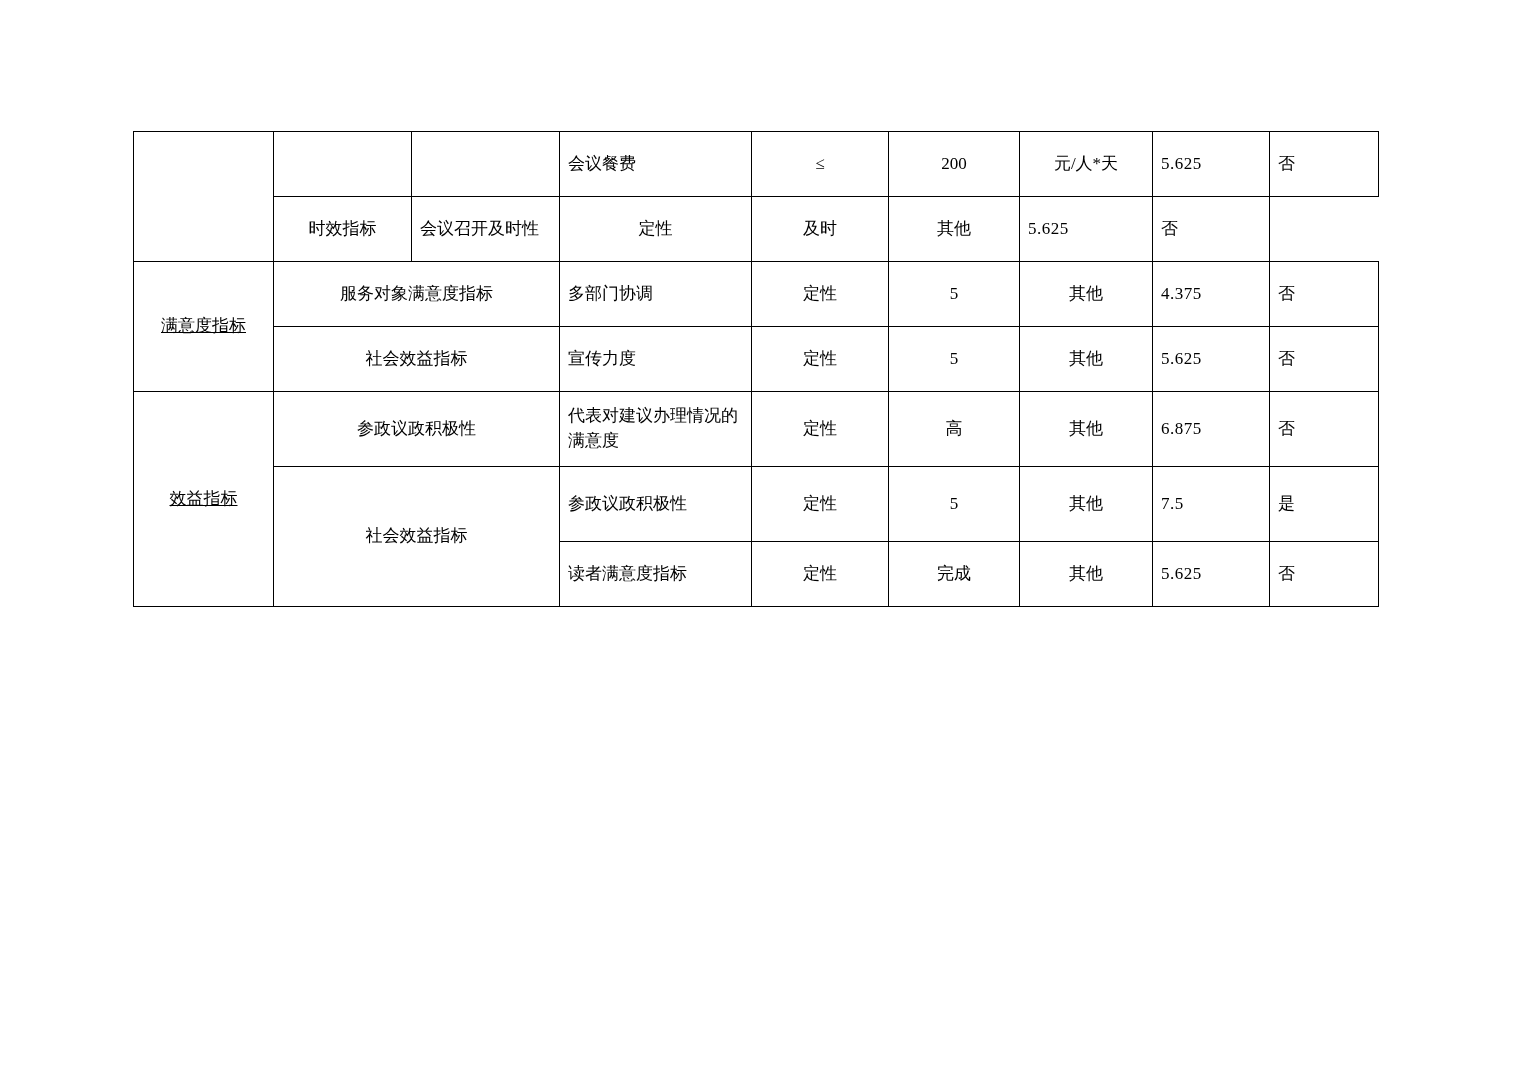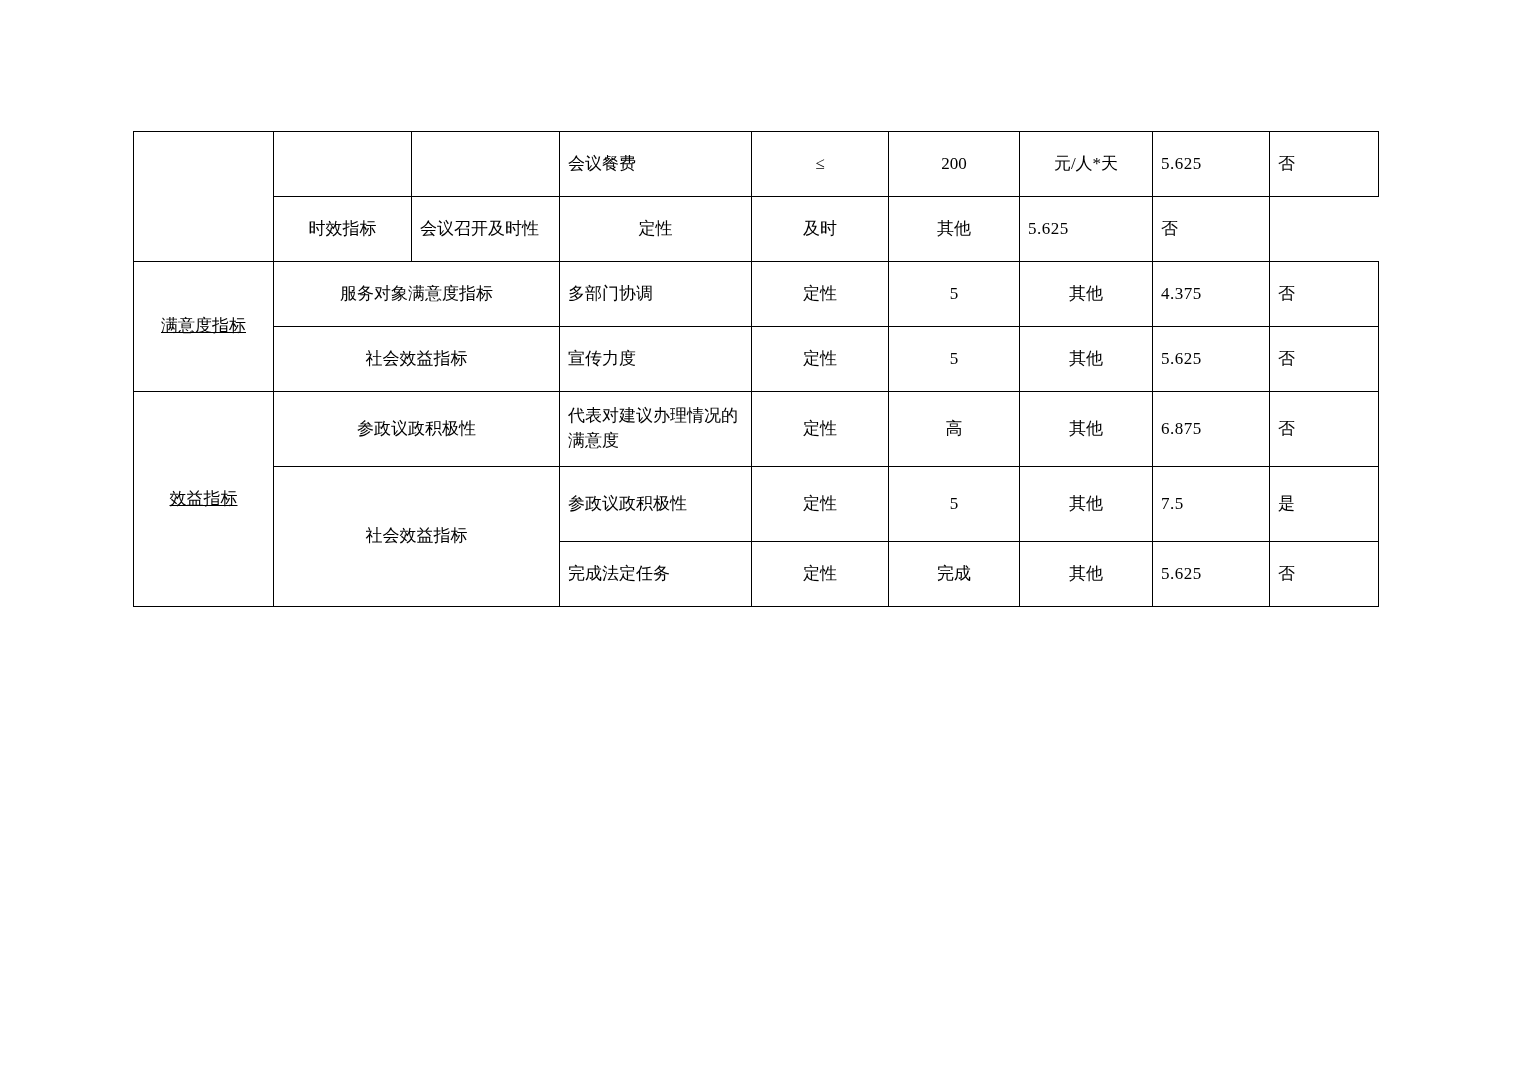--- a/index.html
+++ b/index.html
@@ -137,21 +137,21 @@
         <td class="sub" colspan="2" rowspan="2">社会效益指标</td>
         <td class="name">参政议政积极性</td>
         <td class="center">定性</td>
         <td class="center">5</td>
         <td class="center">其他</td>
         <td class="num">7.5</td>
         <td class="yn">是</td>
       </tr>
 
       <tr class="row-tall">
-        <td class="name">完成法定任务</td>
+        <td class="name">读者满意度指标</td>
         <td class="center">定性</td>
         <td class="center">完成</td>
         <td class="center">其他</td>
         <td class="num">5.625</td>
         <td class="yn">否</td>
       </tr>
 
     </tbody>
   </table>
 

